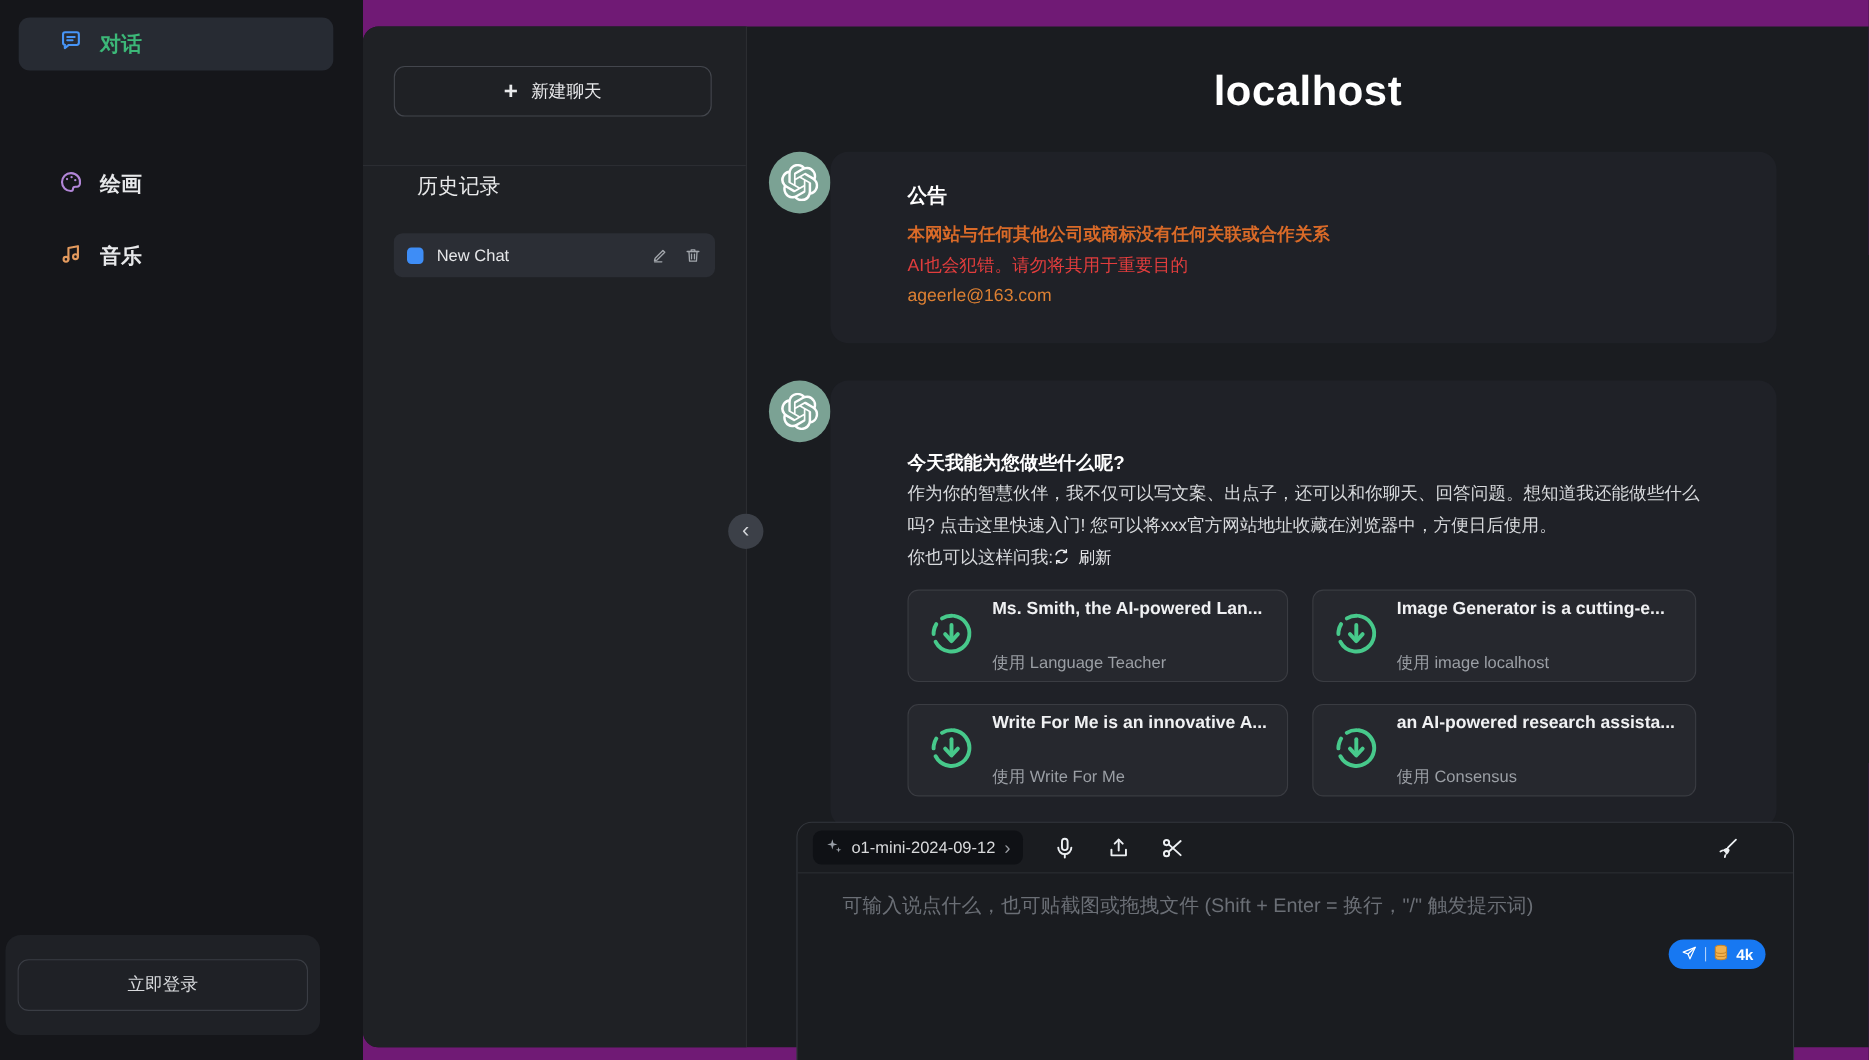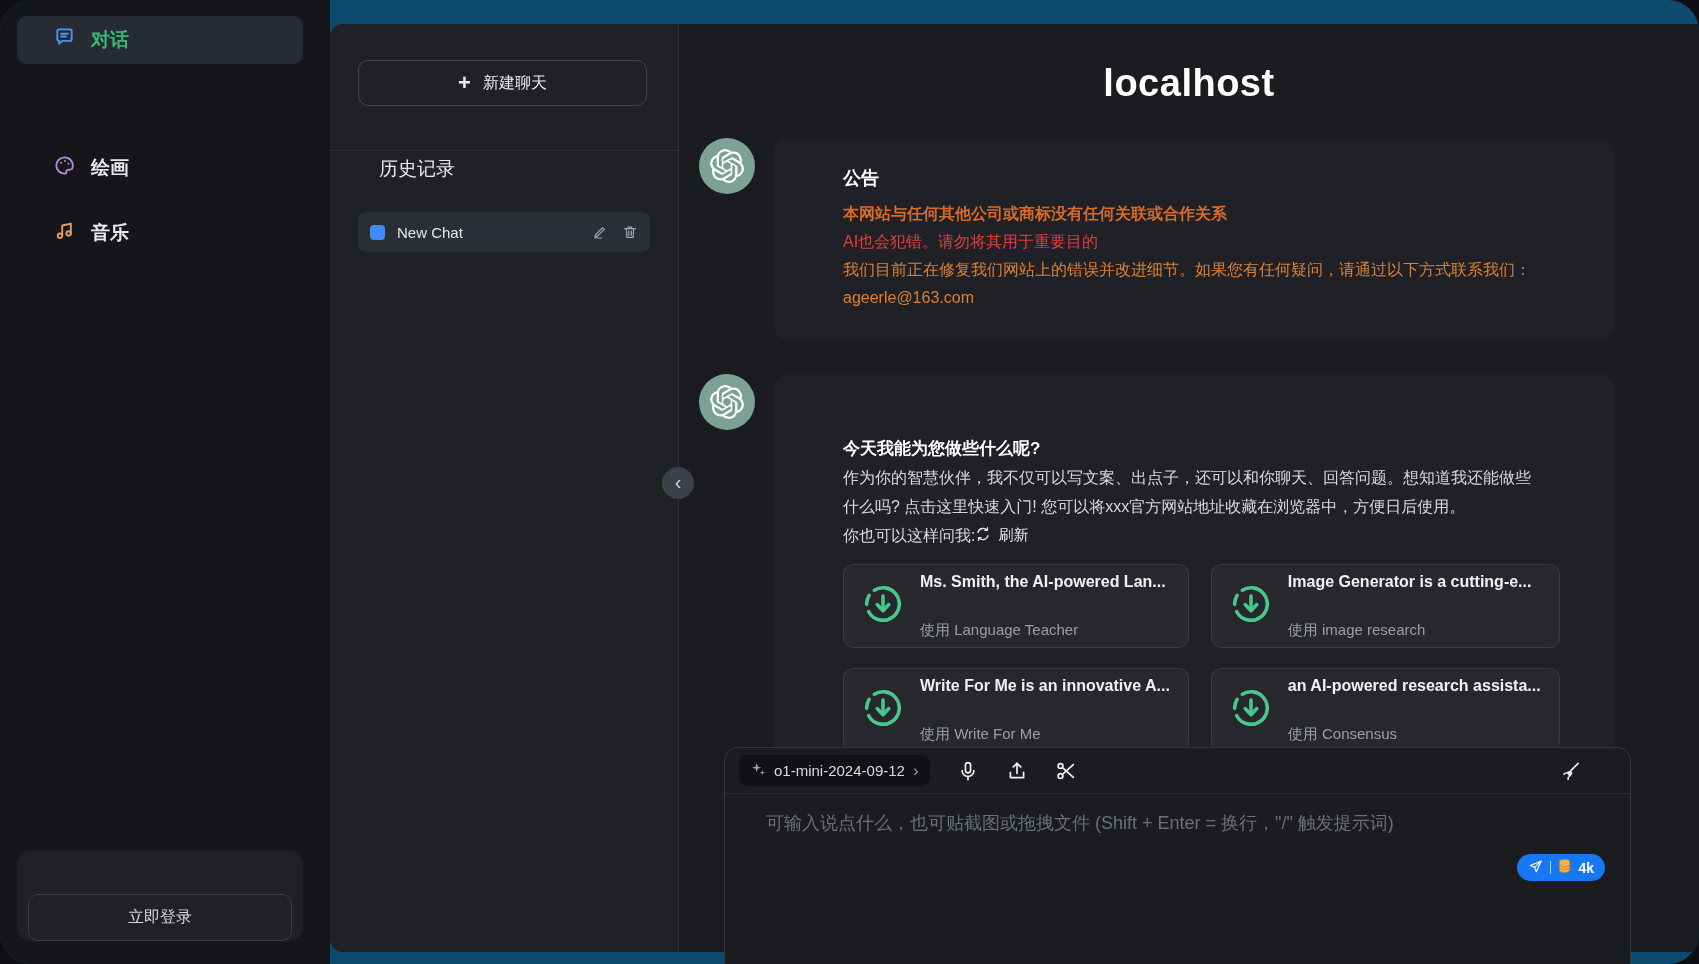--- a/index.html
+++ b/index.html
@@ -1,28 +1,28 @@
 <!DOCTYPE html>
 <html><head>
 <meta charset="utf-8">
 <style>
   * { margin:0; padding:0; box-sizing:border-box; }
   html,body { background:#0e0f12; }
   body { font-family:"Liberation Sans","DejaVu Sans",sans-serif; }
-  .app { position:relative; width:1699px; height:964px; background:#0c4a6e; overflow:hidden; color:#e9eaec;border-radius:31px; }
+  .app { position:relative; width:1699px; height:964px; background:#701a75; overflow:hidden; color:#e9eaec; }
 
   
   .sidebar { position:absolute; left:0; top:0; width:330px; height:964px; background:#15161a; }
   .nav-item { position:absolute; left:17px; width:286px; height:48px; border-radius:10px;
               display:flex; align-items:center; gap:15px; padding-left:36px; cursor:pointer;
               font-size:19px; font-weight:bold; color:#e7e8ea; }
   .nav-item.active { background:#272b33; color:#3cb878; }
   .nav-item svg { flex:0 0 auto; }
-  .login-card { position:absolute; left:17px; top:850px; width:286px; height:91px;
-                background:#1f2126; border-radius:14px; display:flex; align-items:flex-end; justify-content:center; }
+  .login-card { position:absolute; left:5px; top:850px; width:286px; height:91px;
+                background:#1f2126; border-radius:14px; display:flex; align-items:center; justify-content:center; }
   .login-btn { width:264px; height:47px; border:1px solid #3a3d44; border-radius:10px; background:transparent;
                color:#d7d9dc; font-size:16px; font-family:inherit; cursor:pointer; }
 
   
   .panel { position:absolute; left:330px; top:24px; right:0; bottom:12px;
            background:#1a1c20; border-radius:14px 0 0 14px; }
   .chatlist { position:absolute; left:0; top:0; bottom:0; width:348px; background:#1f2125;
               border-radius:14px 0 0 14px; }
   .vdivider { position:absolute; left:348px; top:0; bottom:0; width:1px; background:#2e3034; }
   .collapse-btn { position:absolute; left:332px; top:443px; width:32px; height:32px; border-radius:50%;
@@ -39,21 +39,21 @@
                border-radius:8px; display:flex; align-items:center; padding:0 12px; gap:12px; cursor:pointer; }
   .chat-item .square { width:15px; height:15px; border-radius:4px; background:#3e8df6; flex:0 0 auto; }
   .chat-item .chat-title { font-size:15px; color:#e6e7e9; flex:1; }
   .chat-item .act { color:#a2a6ac; display:flex; align-items:center; cursor:pointer; }
   .chat-item .act + .act { margin-left:2px; }
 
   
   .mainarea { position:absolute; left:349px; top:0; right:0; bottom:0; }
   .main-title { margin-top:38px; text-align:center; font-size:38px; font-weight:800; color:#ffffff; letter-spacing:.5px; }
   .messages { position:absolute; left:20px; right:84px; top:114px; }
-  .msg-row { display:flex; align-items:flex-start; gap:18px; margin-bottom:34px; }
+  .msg-row { display:flex; align-items:flex-start; margin-bottom:34px; }
   .avatar { width:56px; height:56px; border-radius:50%; background:#7ba294; display:flex; align-items:center; justify-content:center; flex:0 0 auto; }
   .bubble { flex:1; background:#1f2127; border-radius:16px; padding:28px 70px; }
 
   .ann-heading { font-size:18px; font-weight:bold; color:#ffffff; margin-bottom:10px; }
   .ann-line { font-size:16px; line-height:28px; }
   .ann-line.bold-orange { color:#d96a28; font-weight:bold; }
   .ann-line.warn-red { color:#e23d3d; }
   .ann-line.orange { color:#dd8033; }
   .ann-line.email { color:#dd8033; cursor:pointer; }
 
@@ -178,21 +178,20 @@
         <div class="msg-row">
           <div class="avatar">
             <svg width="34" height="34" viewBox="0 0 24 24">
               <path fill="#ffffff" d="M22.2819 9.8211a5.9847 5.9847 0 0 0-.5157-4.9108 6.0462 6.0462 0 0 0-6.5098-2.9A6.0651 6.0651 0 0 0 4.9807 4.1818a5.9847 5.9847 0 0 0-3.9977 2.9 6.0462 6.0462 0 0 0 .7427 7.0966 5.98 5.98 0 0 0 .511 4.9107 6.051 6.051 0 0 0 6.5146 2.9001A5.9847 5.9847 0 0 0 13.2599 24a6.0557 6.0557 0 0 0 5.7718-4.2058 5.9894 5.9894 0 0 0 3.9977-2.9001 6.0557 6.0557 0 0 0-.7475-7.073zm-9.022 12.6081a4.4755 4.4755 0 0 1-2.8764-1.0408l.1419-.0804 4.7783-2.7582a.7948.7948 0 0 0 .3927-.6813v-6.7369l2.02 1.1686a.071.071 0 0 1 .038.052v5.5826a4.504 4.504 0 0 1-4.4945 4.4944zm-9.6607-4.1254a4.4708 4.4708 0 0 1-.5346-3.0137l.142.0852 4.783 2.7582a.7712.7712 0 0 0 .7806 0l5.8428-3.3685v2.3324a.0804.0804 0 0 1-.0332.0615L9.74 19.9502a4.4992 4.4992 0 0 1-6.1408-1.6464zM2.3408 7.8956a4.485 4.485 0 0 1 2.3655-1.9728V11.6a.7664.7664 0 0 0 .3879.6765l5.8144 3.3543-2.0201 1.1685a.0757.0757 0 0 1-.071 0l-4.8303-2.7865A4.504 4.504 0 0 1 2.3408 7.8956zm16.5963 3.8558L13.1038 8.364 15.1192 7.2a.0757.0757 0 0 1 .071 0l4.8303 2.7913a4.4944 4.4944 0 0 1-.6765 8.1042v-5.6772a.79.79 0 0 0-.407-.667zm2.0107-3.0231l-.142-.0852-4.7735-2.7818a.7759.7759 0 0 0-.7854 0L9.409 9.2297V6.8974a.0662.0662 0 0 1 .0284-.0615l4.8303-2.7866a4.4992 4.4992 0 0 1 6.6802 4.66zM8.3065 12.863l-2.02-1.1638a.0804.0804 0 0 1-.038-.0567V6.0742a4.4992 4.4992 0 0 1 7.3757-3.4537l-.142.0805L8.704 5.459a.7948.7948 0 0 0-.3927.6813zm1.0976-2.3654l2.602-1.4998 2.6069 1.4998v2.9994l-2.5974 1.4997-2.6067-1.4997z"></path>
             </svg>
           </div>
           <div class="bubble">
             <div class="ann-heading">公告</div>
             <div class="ann-line bold-orange">本网站与任何其他公司或商标没有任何关联或合作关系</div>
             <div class="ann-line warn-red">AI也会犯错。请勿将其用于重要目的</div>
-            <div class="ann-line orange">我们目前正在修复我们网站上的错误并改进细节。如果您有任何疑问，请通过以下方式联系我们：</div>
             <div class="ann-line email">ageerle@163.com</div>
           </div>
         </div>
 
         <div class="msg-row">
           <div class="avatar">
             <svg width="34" height="34" viewBox="0 0 24 24">
               <path fill="#ffffff" d="M22.2819 9.8211a5.9847 5.9847 0 0 0-.5157-4.9108 6.0462 6.0462 0 0 0-6.5098-2.9A6.0651 6.0651 0 0 0 4.9807 4.1818a5.9847 5.9847 0 0 0-3.9977 2.9 6.0462 6.0462 0 0 0 .7427 7.0966 5.98 5.98 0 0 0 .511 4.9107 6.051 6.051 0 0 0 6.5146 2.9001A5.9847 5.9847 0 0 0 13.2599 24a6.0557 6.0557 0 0 0 5.7718-4.2058 5.9894 5.9894 0 0 0 3.9977-2.9001 6.0557 6.0557 0 0 0-.7475-7.073zm-9.022 12.6081a4.4755 4.4755 0 0 1-2.8764-1.0408l.1419-.0804 4.7783-2.7582a.7948.7948 0 0 0 .3927-.6813v-6.7369l2.02 1.1686a.071.071 0 0 1 .038.052v5.5826a4.504 4.504 0 0 1-4.4945 4.4944zm-9.6607-4.1254a4.4708 4.4708 0 0 1-.5346-3.0137l.142.0852 4.783 2.7582a.7712.7712 0 0 0 .7806 0l5.8428-3.3685v2.3324a.0804.0804 0 0 1-.0332.0615L9.74 19.9502a4.4992 4.4992 0 0 1-6.1408-1.6464zM2.3408 7.8956a4.485 4.485 0 0 1 2.3655-1.9728V11.6a.7664.7664 0 0 0 .3879.6765l5.8144 3.3543-2.0201 1.1685a.0757.0757 0 0 1-.071 0l-4.8303-2.7865A4.504 4.504 0 0 1 2.3408 7.8956zm16.5963 3.8558L13.1038 8.364 15.1192 7.2a.0757.0757 0 0 1 .071 0l4.8303 2.7913a4.4944 4.4944 0 0 1-.6765 8.1042v-5.6772a.79.79 0 0 0-.407-.667zm2.0107-3.0231l-.142-.0852-4.7735-2.7818a.7759.7759 0 0 0-.7854 0L9.409 9.2297V6.8974a.0662.0662 0 0 1 .0284-.0615l4.8303-2.7866a4.4992 4.4992 0 0 1 6.6802 4.66zM8.3065 12.863l-2.02-1.1638a.0804.0804 0 0 1-.038-.0567V6.0742a4.4992 4.4992 0 0 1 7.3757-3.4537l-.142.0805L8.704 5.459a.7948.7948 0 0 0-.3927.6813zm1.0976-2.3654l2.602-1.4998 2.6069 1.4998v2.9994l-2.5974 1.4997-2.6067-1.4997z"></path>
             </svg>
           </div>
@@ -231,21 +230,21 @@
               <div class="sg-card">
                 <span>
                   <svg width="42" height="42" viewBox="0 0 40 40" fill="none" stroke="#47c98b" stroke-width="3.4" stroke-linecap="round" stroke-linejoin="round">
                     <circle cx="20" cy="20" r="15.5" stroke-dasharray="63 7 9 7 9 7" transform="rotate(-82 20 20)"></circle>
                     <path d="M20 12.5v13"></path>
                       <path d="M14.5 20.5l5.5 6 5.5-6"></path>
                   </svg>
                 </span>
                 <span class="sg-text">
                   <span class="sg-title" style="display:block">Image Generator is a cutting-e...</span>
-                  <span class="sg-sub" style="display:block">使用 image research</span>
+                  <span class="sg-sub" style="display:block">使用 image localhost</span>
                 </span>
               </div>
               <div class="sg-card">
                 <span>
                   <svg width="42" height="42" viewBox="0 0 40 40" fill="none" stroke="#47c98b" stroke-width="3.4" stroke-linecap="round" stroke-linejoin="round">
                     <circle cx="20" cy="20" r="15.5" stroke-dasharray="63 7 9 7 9 7" transform="rotate(-82 20 20)"></circle>
                     <path d="M20 12.5v13"></path>
                       <path d="M14.5 20.5l5.5 6 5.5-6"></path>
                   </svg>
                 </span>

